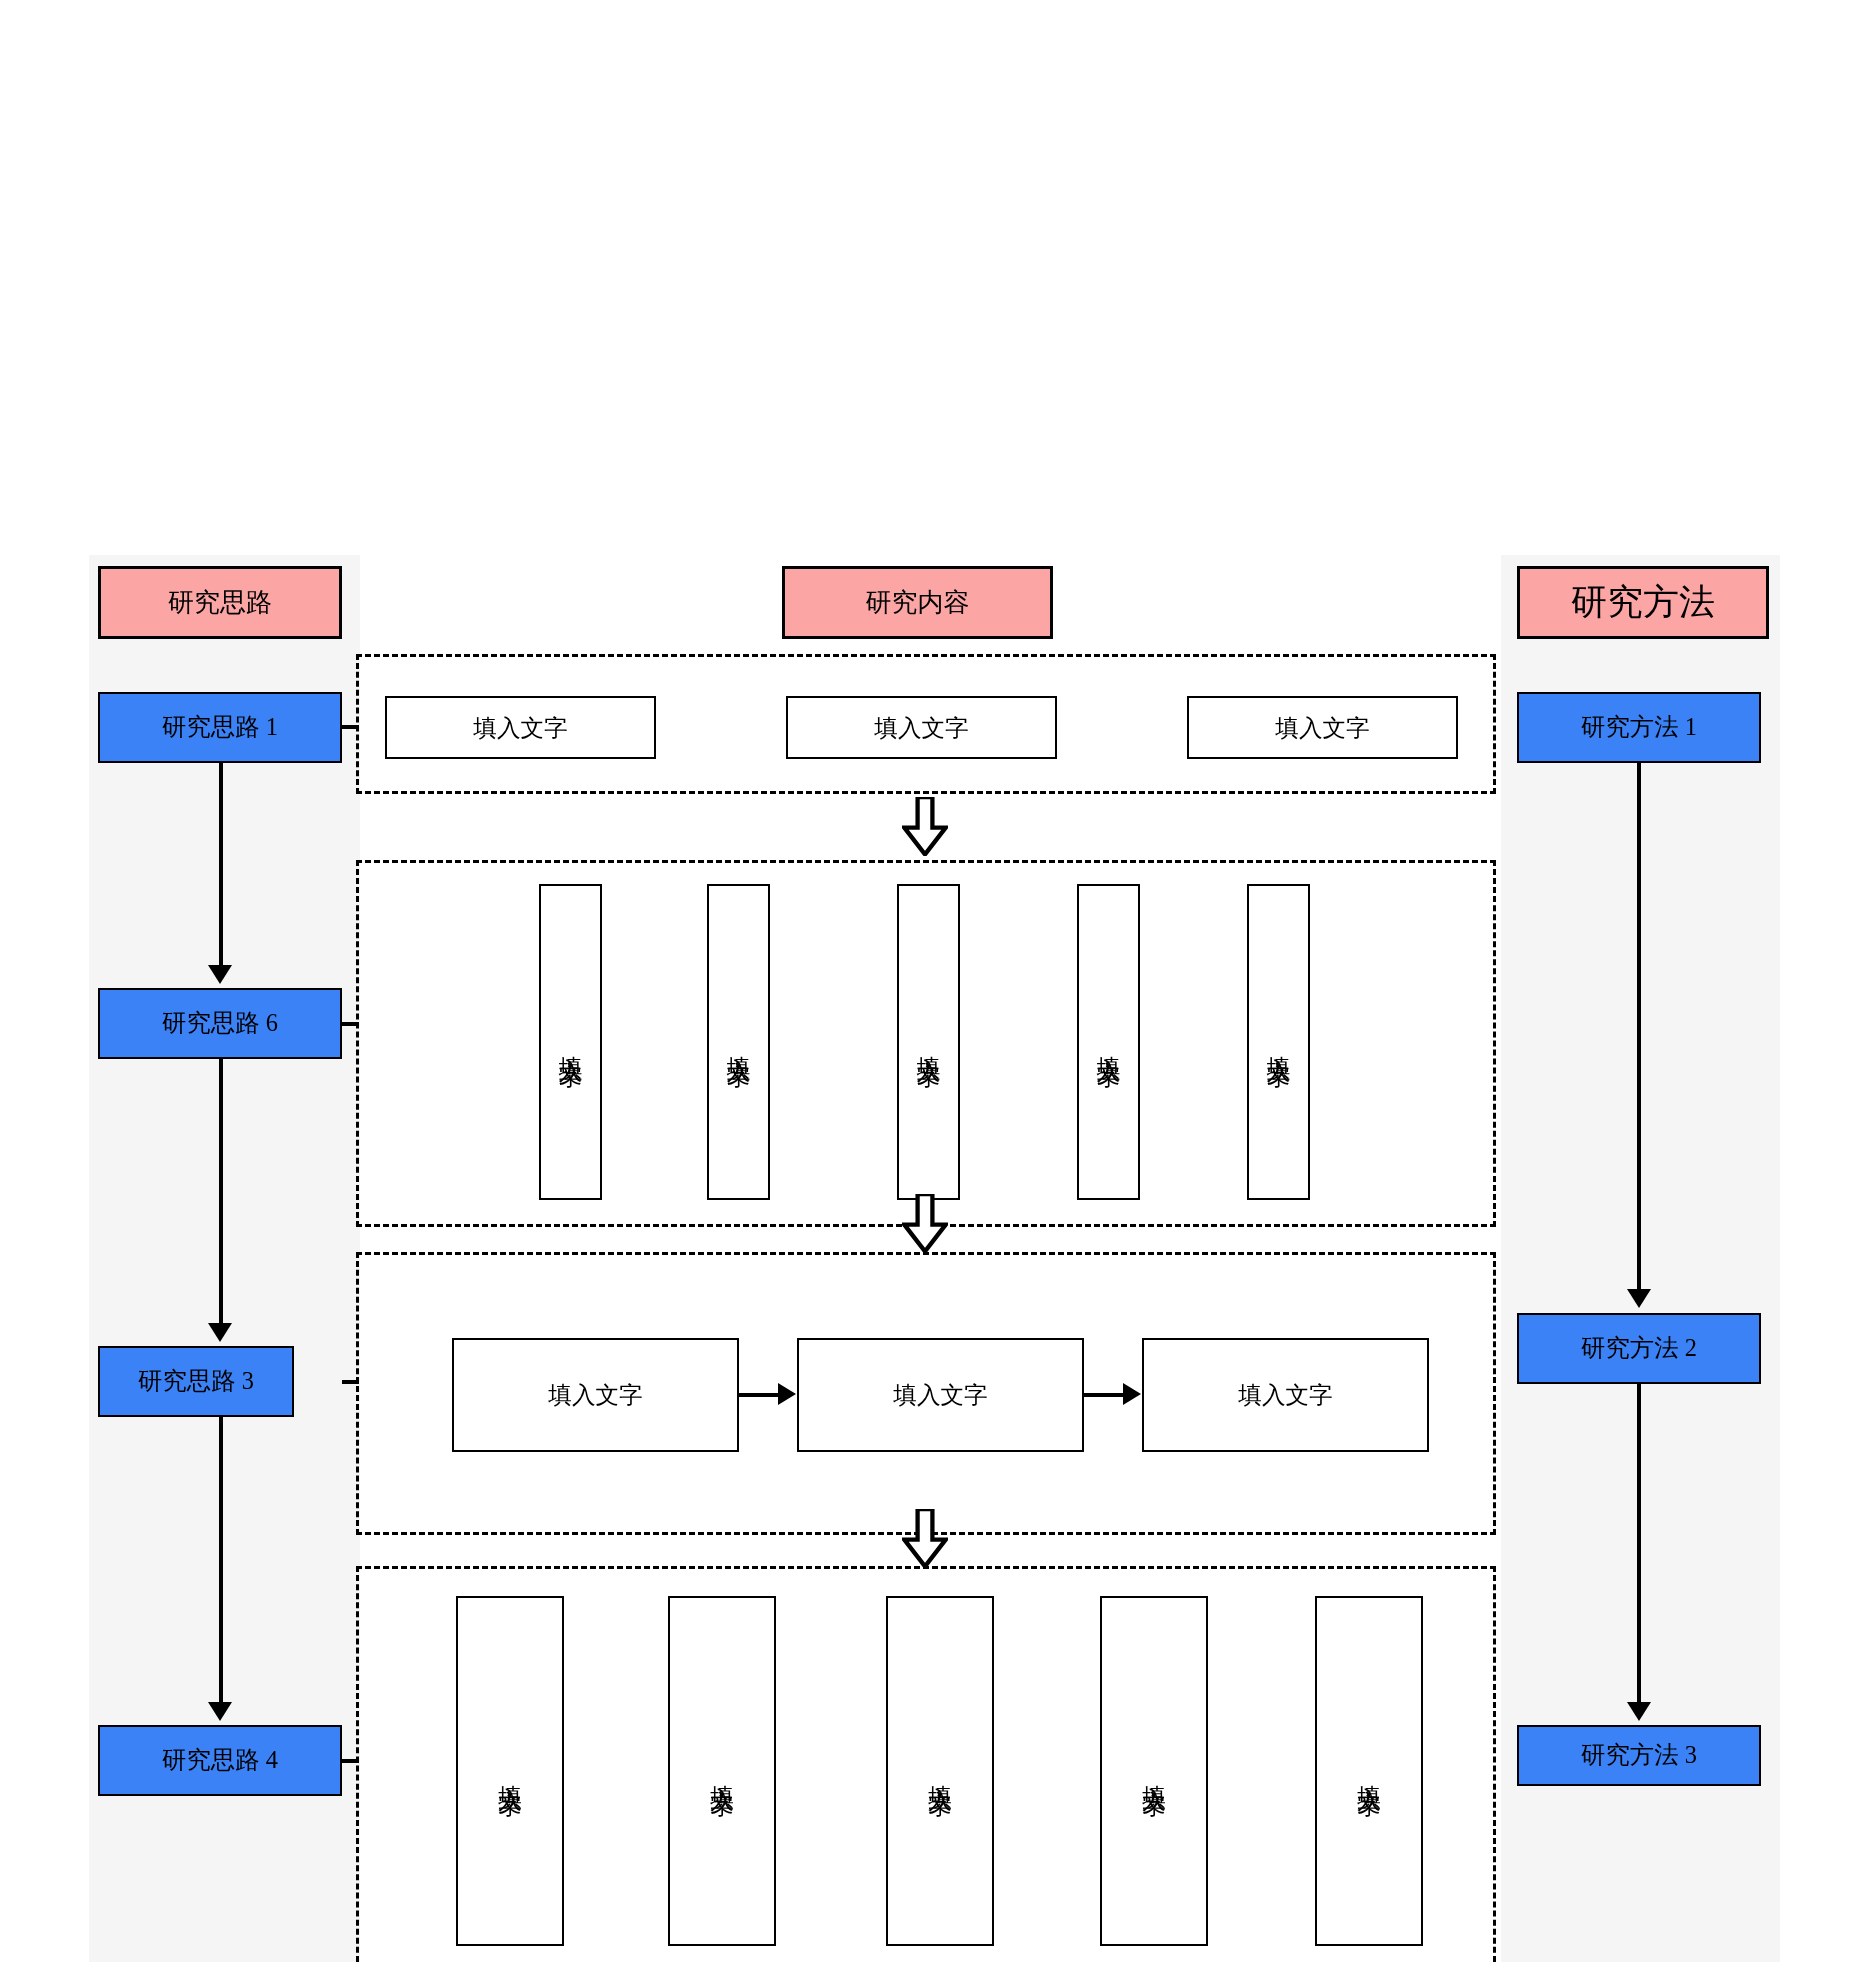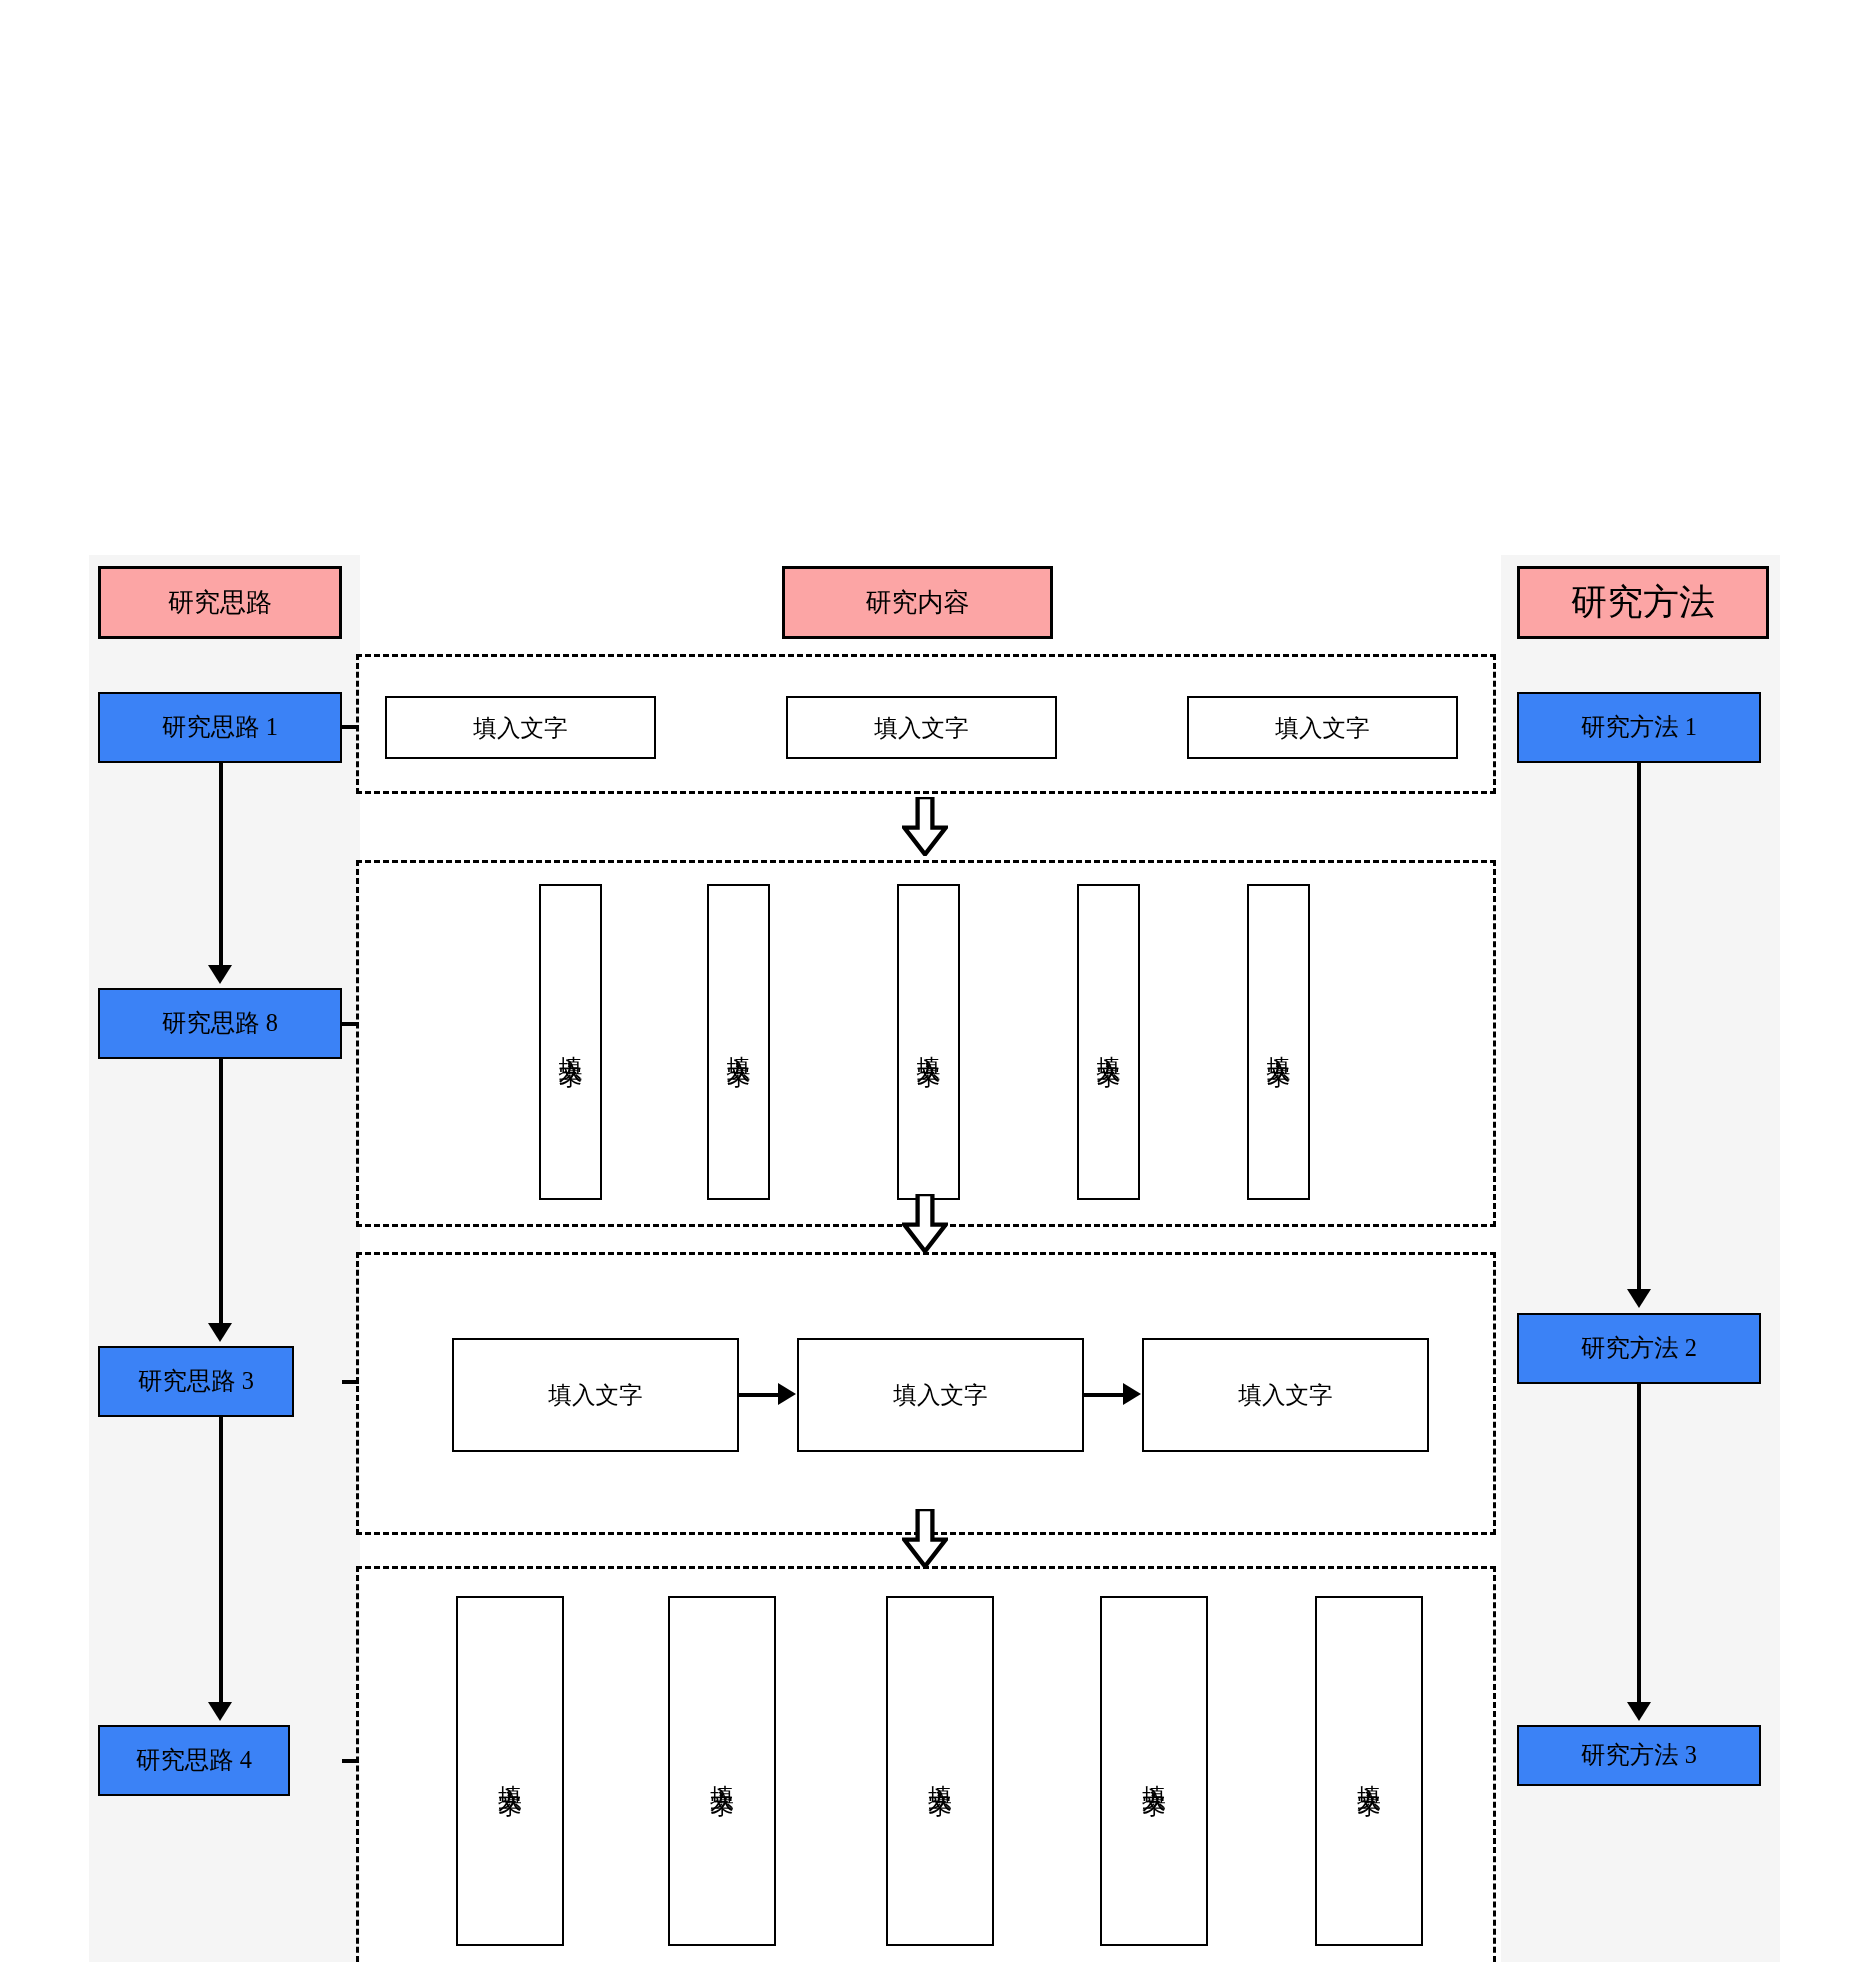--- a/index.html
+++ b/index.html
@@ -55,21 +55,21 @@
   
   #hdr-left   { left: 98px;  top: 566px; width: 244px;  height: 73px; font-size: 26px; }
   #hdr-center { left: 782px; top: 566px; width: 271px;  height: 73px; font-size: 26px; }
   #hdr-right  { left: 1517px; top: 566px; width: 252px;  height: 73px; font-size: 36px; }
 
   
   .side-box { font-size: 24.4px; }
   #L1 { left: 98px; top: 692px; width: 244px; height: 71px; }
   #L2 { left: 98px; top: 988px; width: 244px; height: 71px; }
   #L3 { left: 98px; top: 1346px; width: 196px; height: 71px; }
-  #L4 { left: 98px; top: 1725px; width: 192px; height: 71px; }
+  #L4 { left: 98px; top: 1725px; width: 244px; height: 71px; }
 
   
   #R1 { left: 1517px; top: 692px; width: 244px; height: 71px; }
   #R2 { left: 1517px; top: 1313px; width: 244px; height: 71px; }
   #R3 { left: 1517px; top: 1725px; width: 244px; height: 61px; }
 
   
   .dgroup {
     position: absolute;
     box-sizing: border-box;
@@ -179,21 +179,21 @@
     <span class="label">研究内容</span>
   </div>
   <div id="hdr-right" class="node header">
     <span class="label">研究方法</span>
   </div>
 
   <div id="L1" class="node side-box">
     <span class="label">研究思路 1</span>
   </div>
   <div id="L2" class="node side-box">
-    <span class="label">研究思路 8</span>
+    <span class="label">研究思路 6</span>
   </div>
   <div id="L3" class="node side-box">
     <span class="label">研究思路 3</span>
   </div>
   <div id="L4" class="node side-box">
     <span class="label">研究思路 4</span>
   </div>
 
   <div class="vline" style="left:219px; top:762px; height:204px;"></div>
   <div class="arrowhead-down" style="left:208px; top:965px;"></div>

